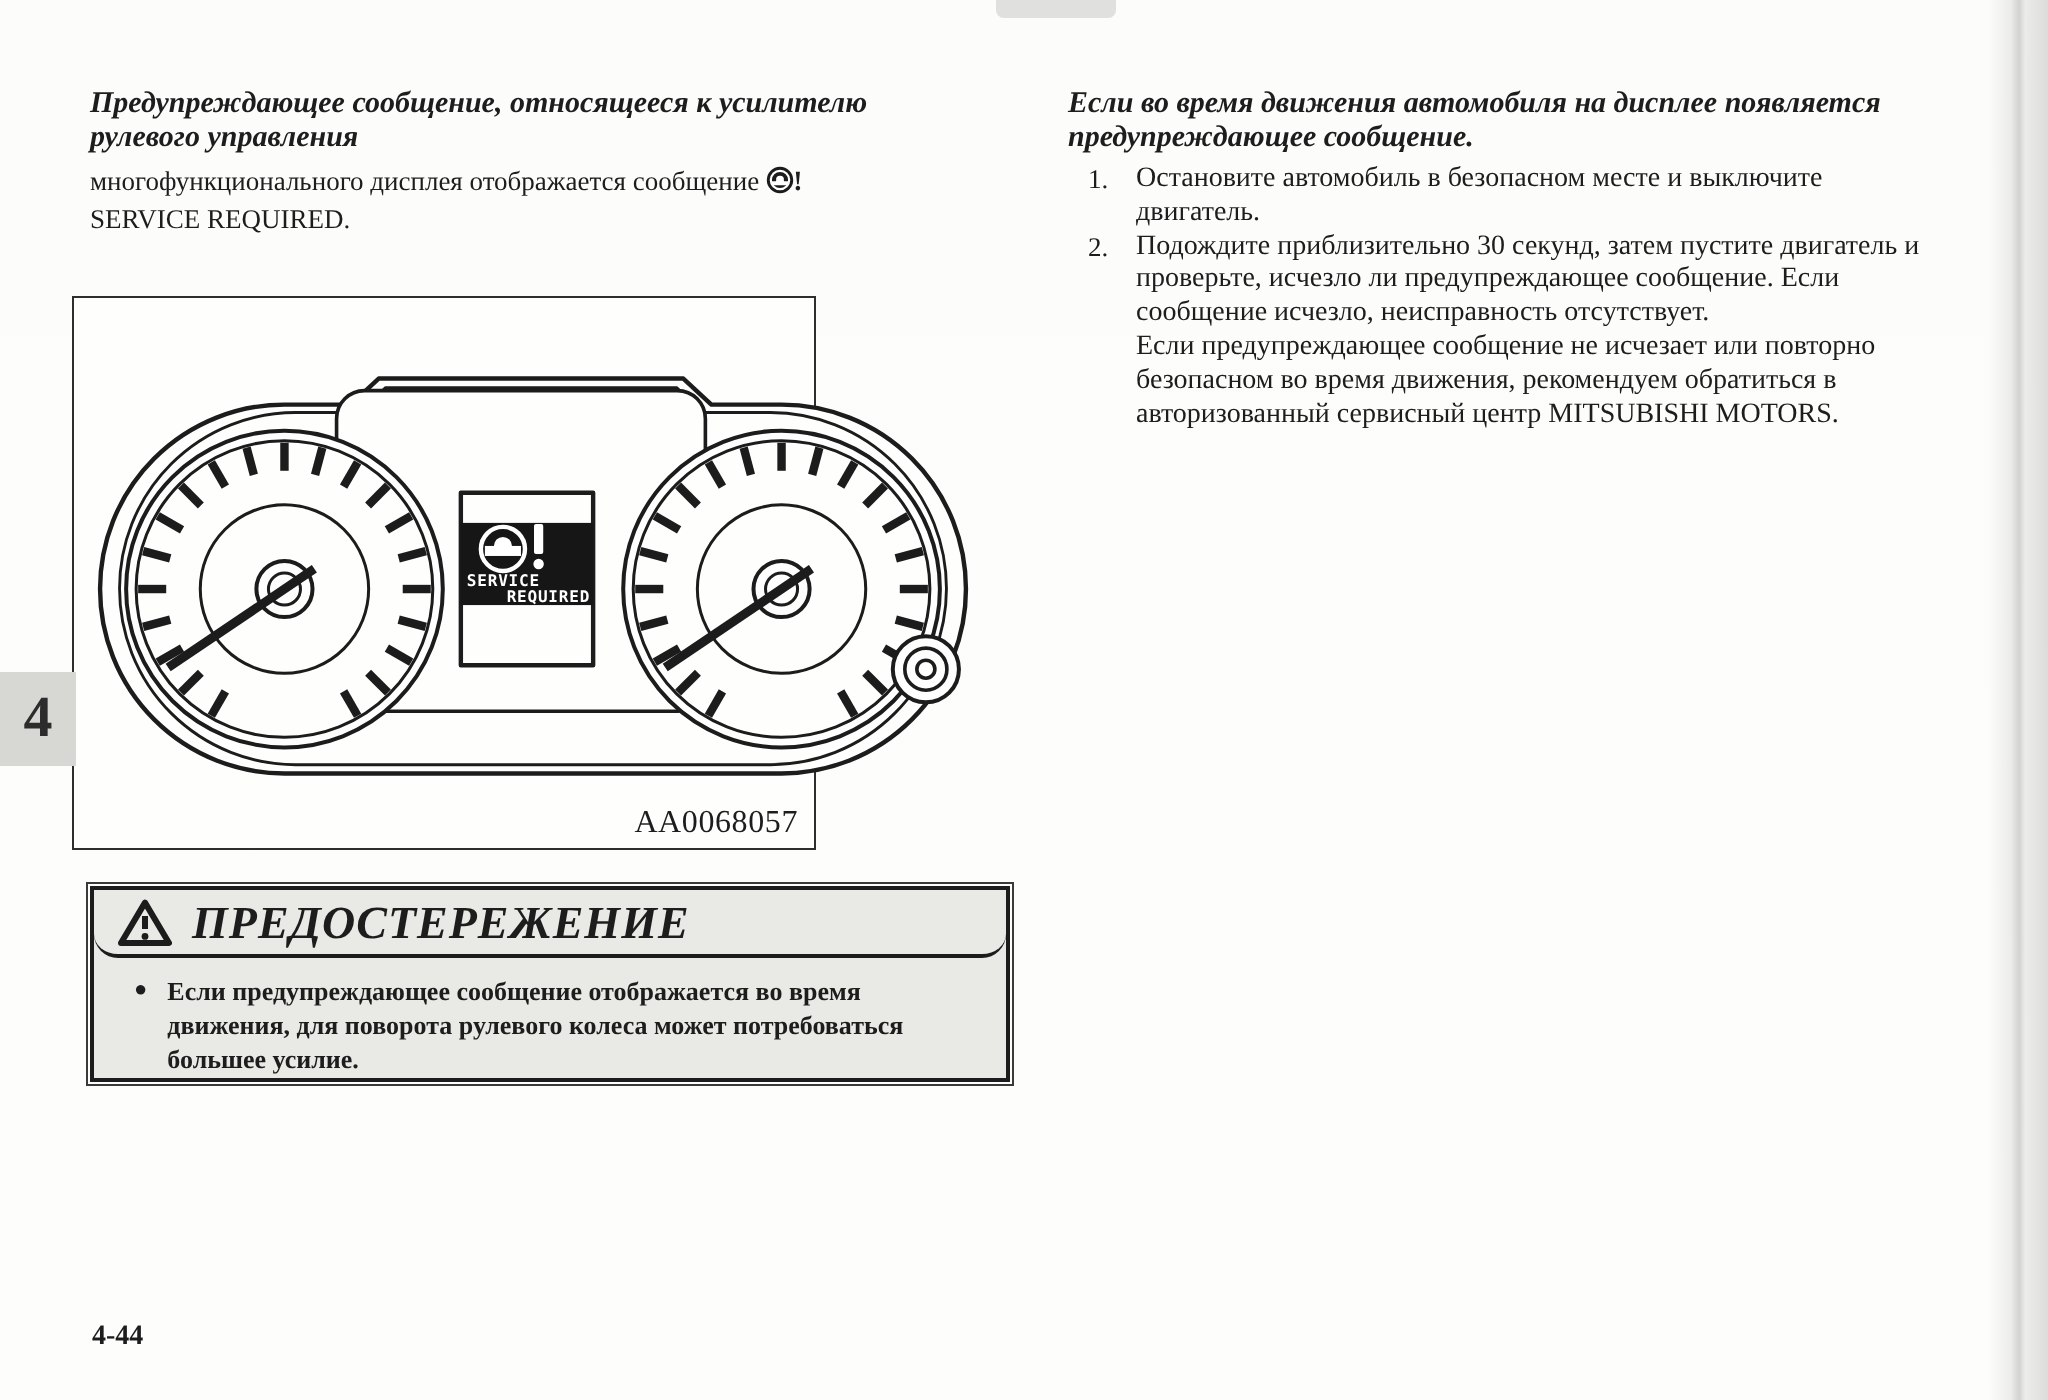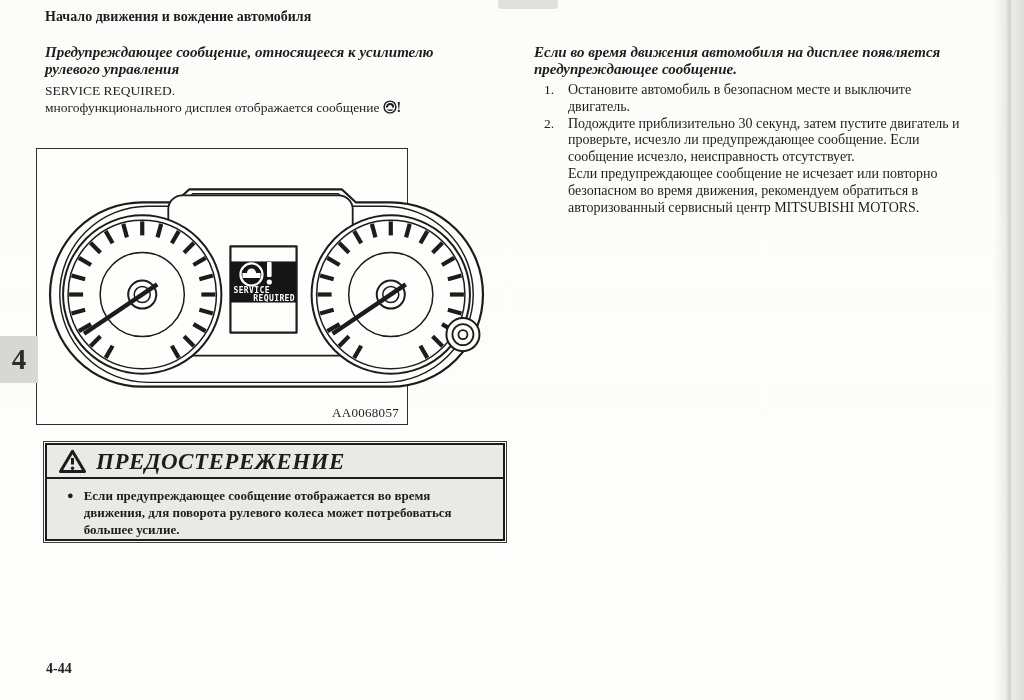--- a/index.html
+++ b/index.html
@@ -16,27 +16,27 @@
   .sec-title.right { left:534px; top:44px; width:440px; }
 
   .body-text { position:absolute; left:45px; top:83px; font-size:13.5px; line-height:16.8px; width:470px; }
   .inline-wheel { display:inline-block; vertical-align:-2px; margin-left:3px; }
   .inline-bang { font-weight:bold; font-size:14px; }
 
   
   .figure { position:absolute; left:36px; top:148px; width:372px; height:277px;
             border:1.5px solid #2e2e2e; background:#fefefd; }
   .figure svg { position:absolute; left:0; top:0; }
-  .figure-code { position:absolute; right:8px; bottom:3px; font-size:13px; letter-spacing:0.3px; }
+  .figure-code { position:absolute; right:8px; bottom:3px; font-size:16px; letter-spacing:0.3px; }
 
   
   .caution { position:absolute; left:45px; top:443px; width:460px; height:98px;
              background:#e9e9e5; border:2px solid #1c1c1c; outline:1px solid #3a3a3a; outline-offset:1.5px; }
   .caution-header { display:flex; align-items:center; gap:10px; padding:3px 0 2px 12px;
-                    border-bottom:2.5px solid #1c1c1c; height:34px; }
+                    border-bottom:2.5px solid #1c1c1c; height:34px;border-radius:12px; }
   .caution-title { font-size:23px; font-weight:bold; font-style:italic; letter-spacing:0.5px; }
   .caution-body { display:flex; gap:10px; padding:8px 12px 0 20px; }
   .bullet-dot { font-size:11px; line-height:17px; }
   .caution-text { font-size:13px; font-weight:bold; line-height:17px; width:408px; }
 
   
   .olist { position:absolute; left:534px; top:82px; width:452px; padding-left:10px; }
   .olist .li { display:flex; }
   .li-num { width:24px; flex:0 0 24px; font-size:13.5px; line-height:16.8px; }
   .li-body { width:400px; font-size:14px; line-height:16.8px; }
@@ -55,32 +55,31 @@
   .top-smudge { position:absolute; left:498px; top:0; width:60px; height:9px;
                 background:#c9c9c6; opacity:.55; border-radius:0 0 4px 4px; }
 </style>
 </head>
 <body>
 
 <div class="page">
 
   <div class="top-smudge"></div>
 
-  <div class="page-header">Начало движения и вождение автомобиля</div>
 
   <p class="sec-title left">Предупреждающее сообщение, относящееся к усилителю рулевого управления</p>
 
   <div class="body-text">
-    <div>SERVICE REQUIRED.</div>
     <div><span>многофункционального дисплея отображается сообщение</span><span class="inline-wheel"><svg width="14" height="14" viewBox="0 0 14 14">
             <circle cx="7" cy="7" r="6.6" fill="#1c1c1c"></circle>
             <circle cx="7" cy="7" r="4.6" fill="none" stroke="#fff" stroke-width="1.1"></circle>
             <path d="M 2.6,7.6 h 8.8 v 2 h -8.8 z M 4.9,7.6 a 2.2,2.2 0 0 1 4.2,0 z" fill="#fff"></path>
             <path d="M 5,6.9 a 2,2 0 0 1 4,0 z" fill="#fff"></path>
           </svg></span><span class="inline-bang">!</span></div>
+    <div>SERVICE REQUIRED.</div>
   </div>
 
   <div class="figure">
     <svg width="457" height="274" viewBox="0 0 456 273">
       <g stroke="#1c1c1c" fill="none" stroke-linejoin="round">
 
         <path d="M 13,145 A 92 92 0 0 1 105,53 L 138,53 L 152,40 L 304,40 L 318,53 L 353,53 A 92 92 0 0 1 445,145 A 92 92 0 0 1 353,237 L 105,237 A 92 92 0 0 1 13,145 Z" fill="#fefefd" stroke-width="2.2"></path>
         <path d="M 13,145 A 92 92 0 0 1 105,53 L 138,53 L 152,40 L 304,40 L 318,53 L 353,53 A 92 92 0 0 1 445,145 A 92 92 0 0 1 353,237 L 105,237 A 92 92 0 0 1 13,145 Z" transform="translate(10.3,6.3) scale(0.955)" stroke-width="1.5"></path>
 
         <rect x="131" y="46" width="184" height="160" rx="14" fill="#fefefd" stroke-width="1.8"></rect>

